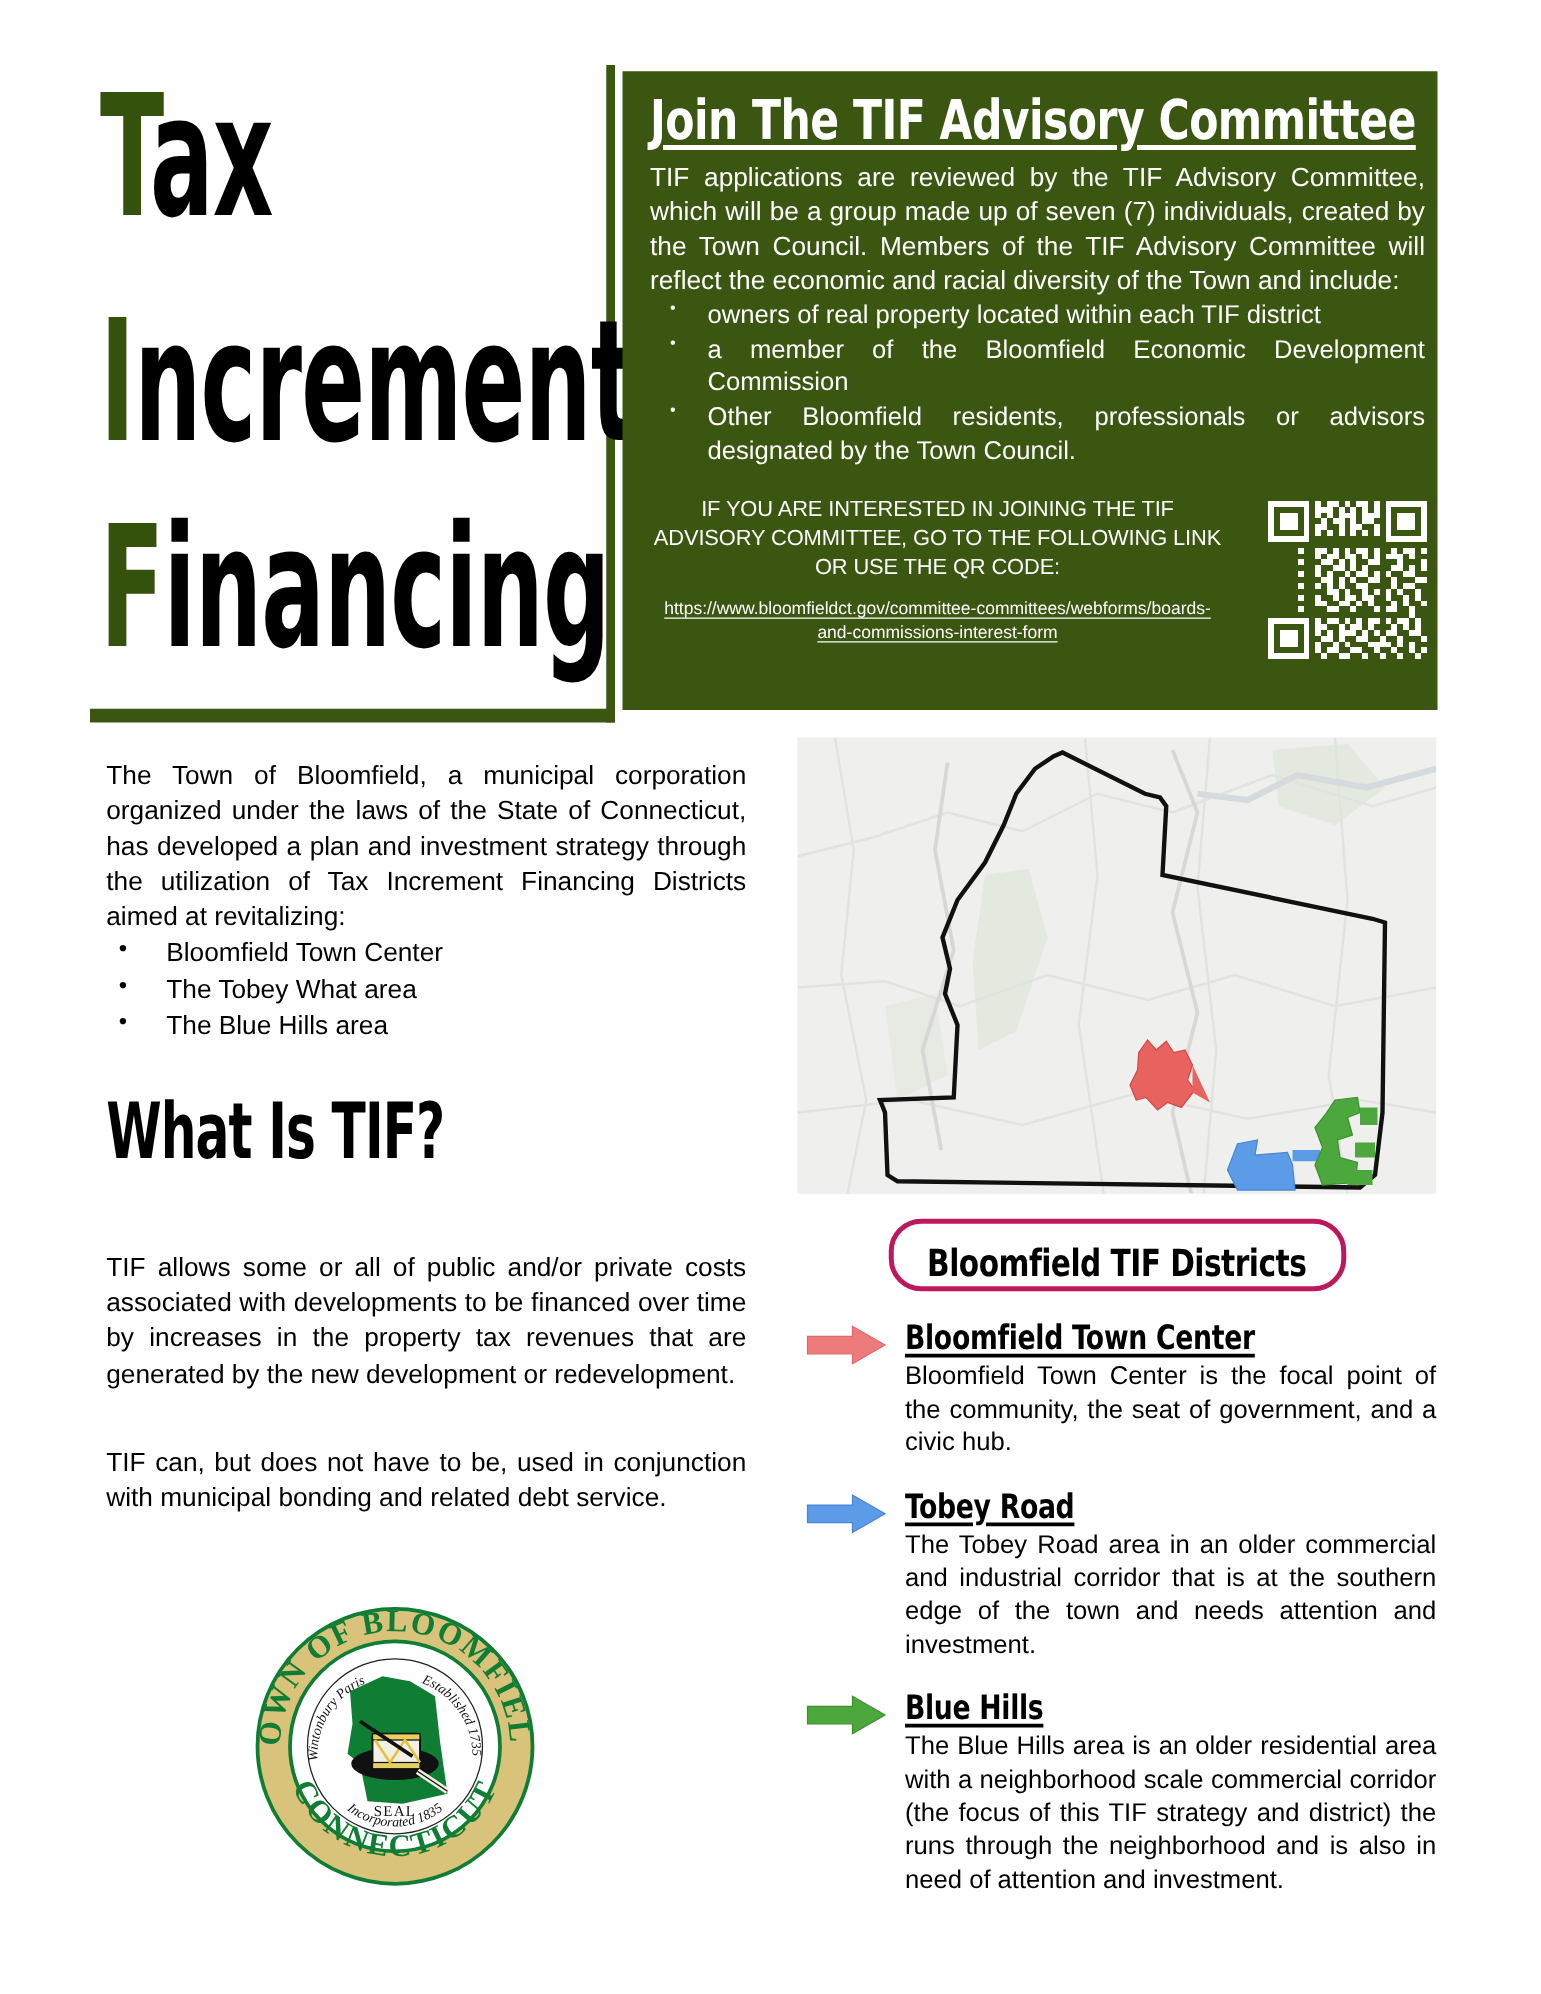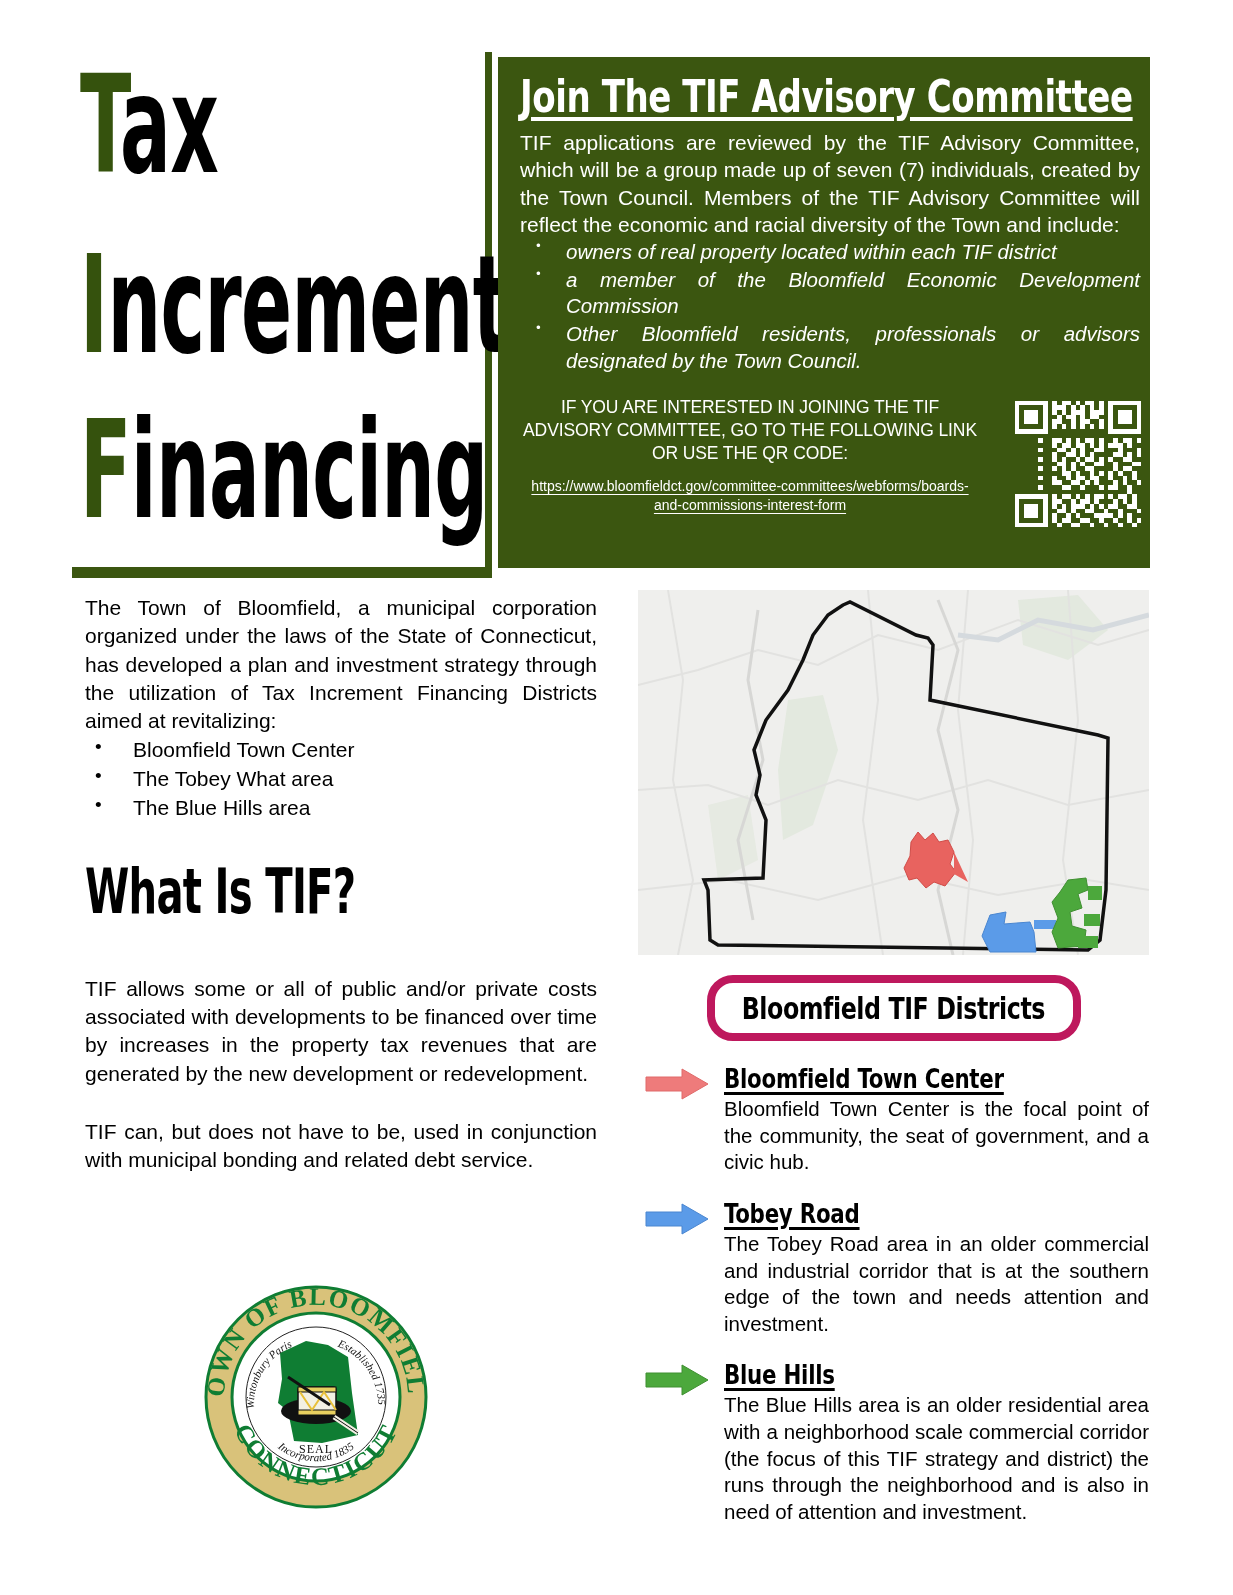--- a/index.html
+++ b/index.html
@@ -85,21 +85,20 @@
     margin: 0; padding: 0;
     list-style: none;
     font-size: 20.5px;
     line-height: 1.30;
   }
   .gp-list li {
     position: relative;
     padding-left: 46px;
     text-align: justify;
     margin-top: 1px;
-    font-style: italic;
   }
   .gp-list li::before {
     content: "\2022";
     position: absolute;
     left: 16px; top: -1px;
     font-size: 13px;
   }
   .gp-cta {
     margin-top: 22px;
     position: relative;
@@ -133,21 +132,21 @@
   
   .lcol {
     position: absolute;
     left: 85px; top: 590px;
     width: 512px;
   }
   .body-p {
     font-size: 21px;
     line-height: 1.35;
     text-align: justify;
-    margin: 4px 0 0 0;
+    margin: 17px 0 0 0;
   }
   .bullets {
     list-style: none;
     margin: 0; padding: 0;
     font-size: 21px;
     line-height: 1.38;
   }
   .bullets li {
     position: relative;
     padding-left: 48px;
@@ -190,24 +189,24 @@
   
   .districts {
     position: absolute;
     left: 638px; top: 975px;
     width: 511px;
   }
   .pill {
     margin: 0 auto;
     width: 358px;
     height: 50px;
-    border: 8px solid #be185d;
+    border: 4px solid #be185d;
     border-radius: 26px;
     display: flex;
-    align-items: center;
+    align-items: flex-end;
     justify-content: center;
     background: #fff;
   }
   .pill-label {
     font-family: "DejaVu Sans Condensed", "Liberation Sans Narrow", "Liberation Sans", sans-serif;
     font-weight: bold;
     font-size: 30px;
     letter-spacing: -0.5px;
     transform: scaleX(0.88);
     white-space: nowrap;

